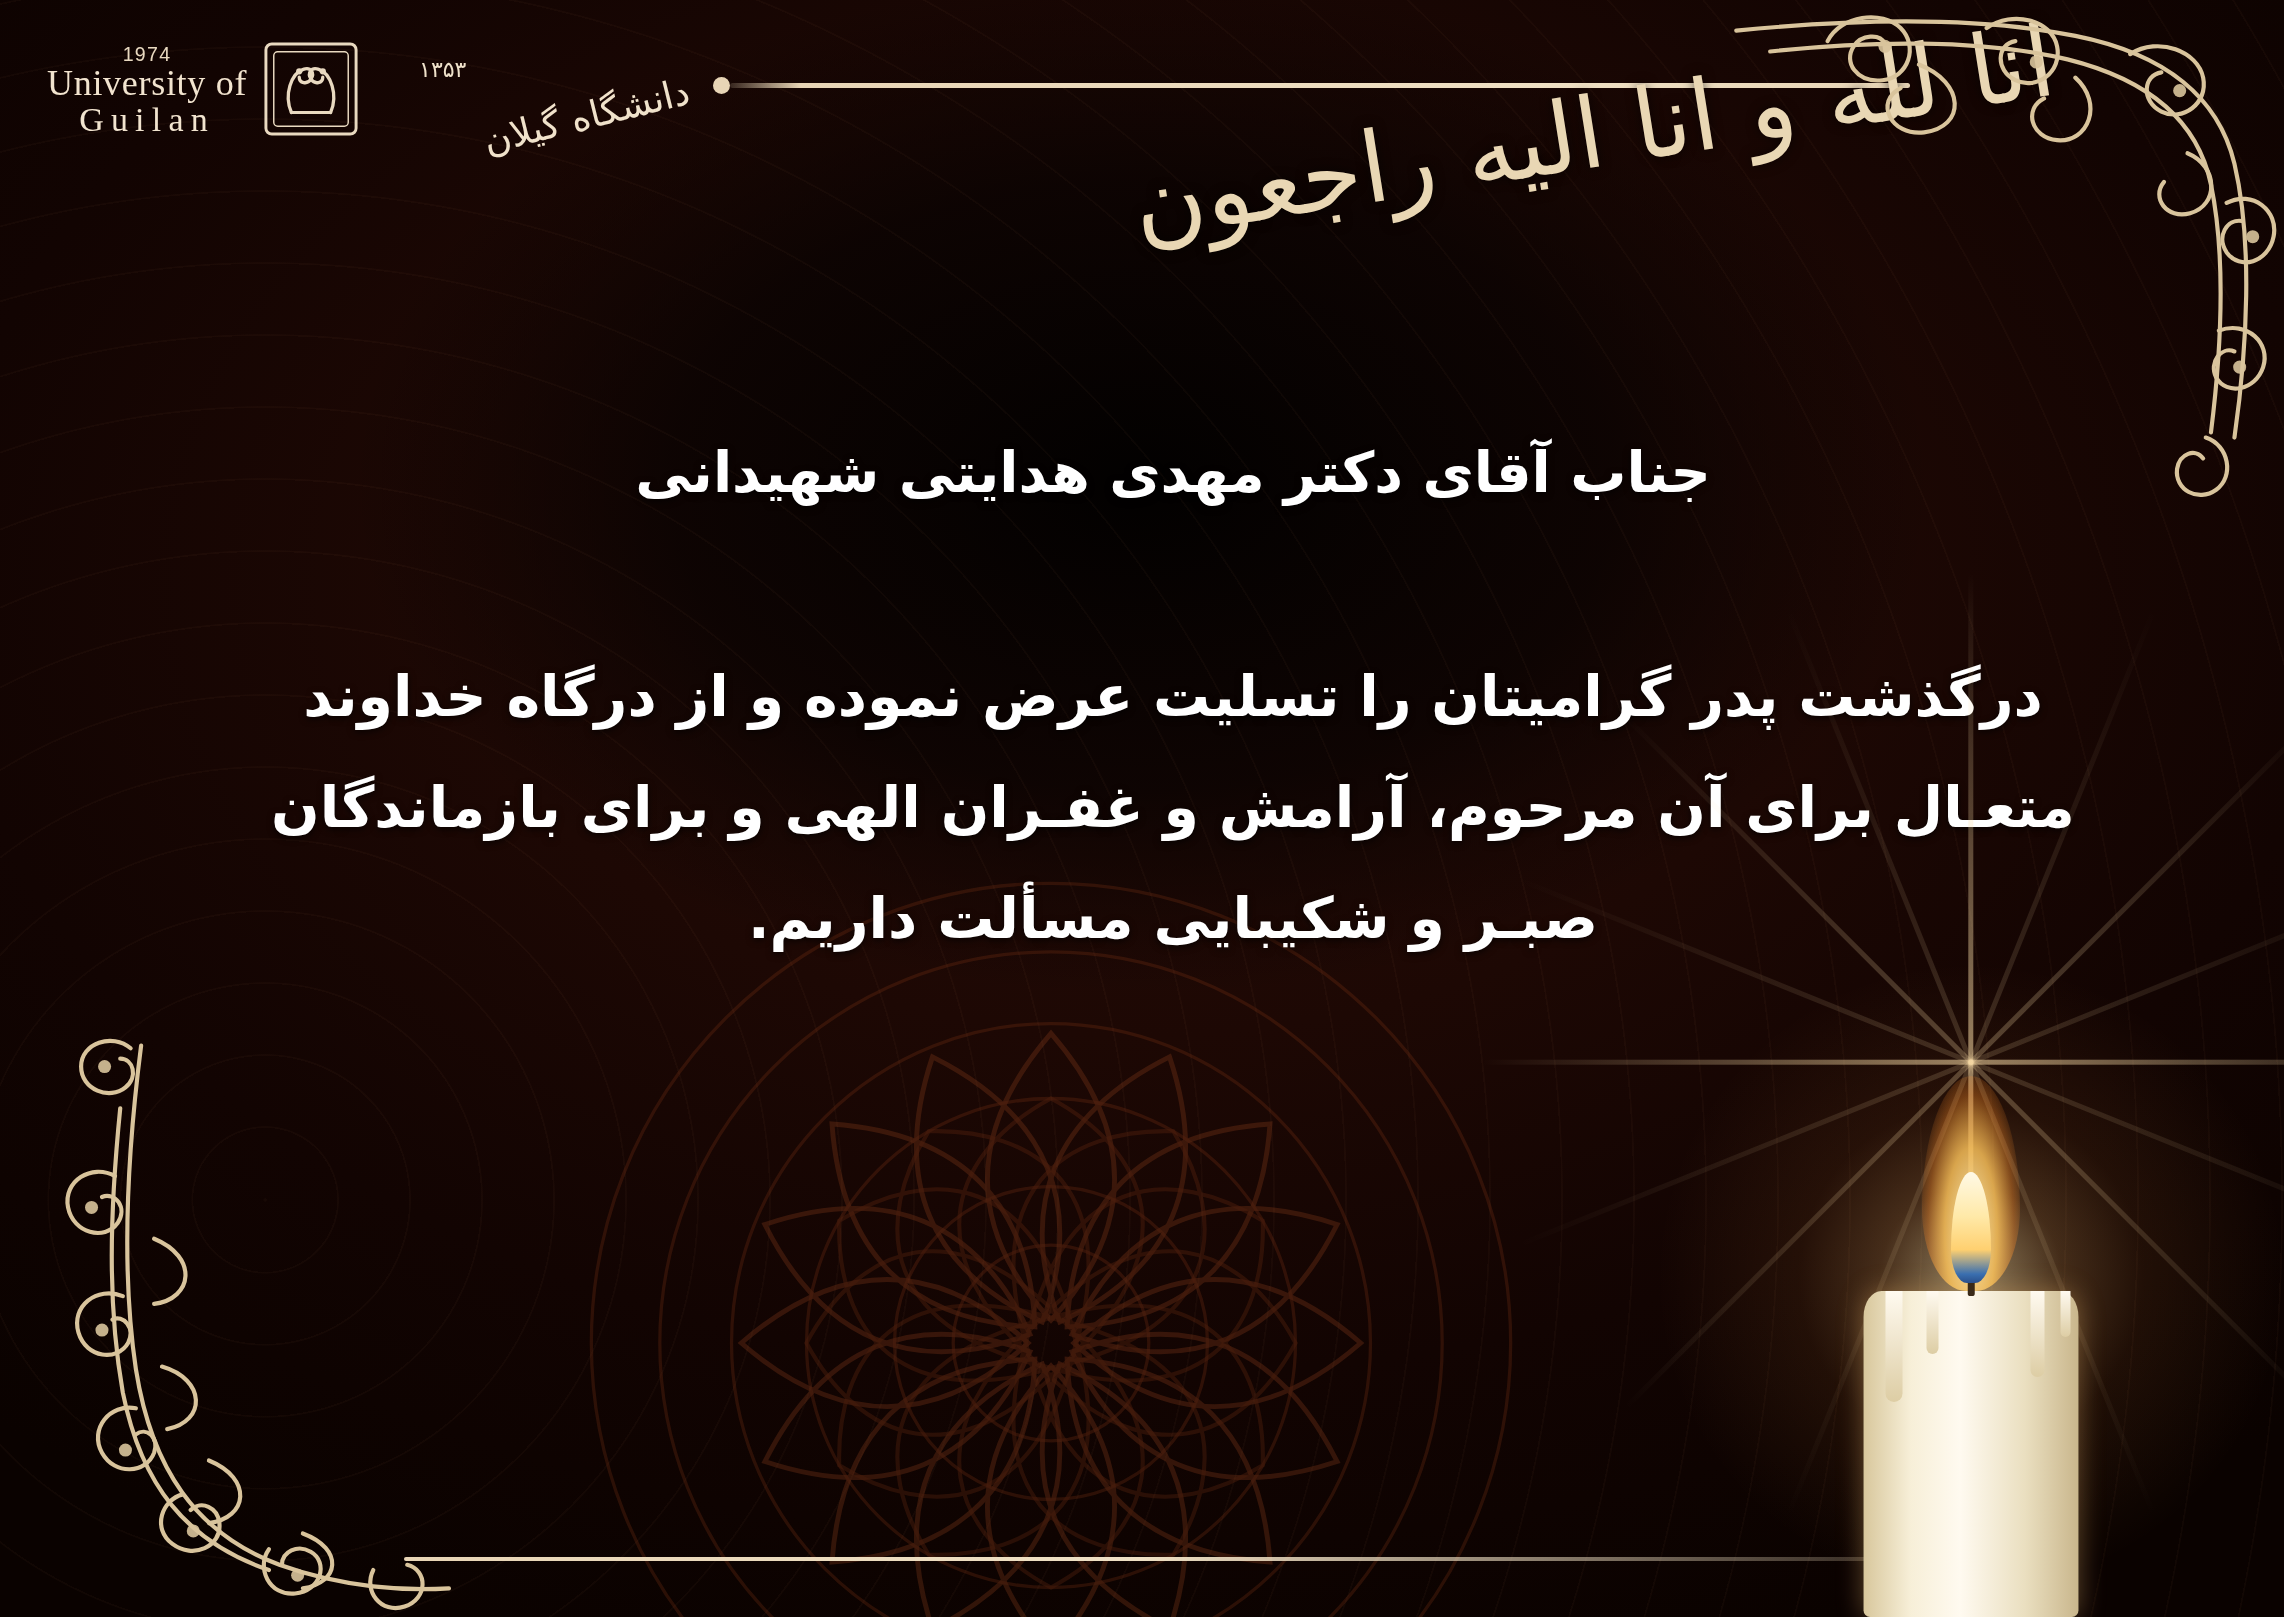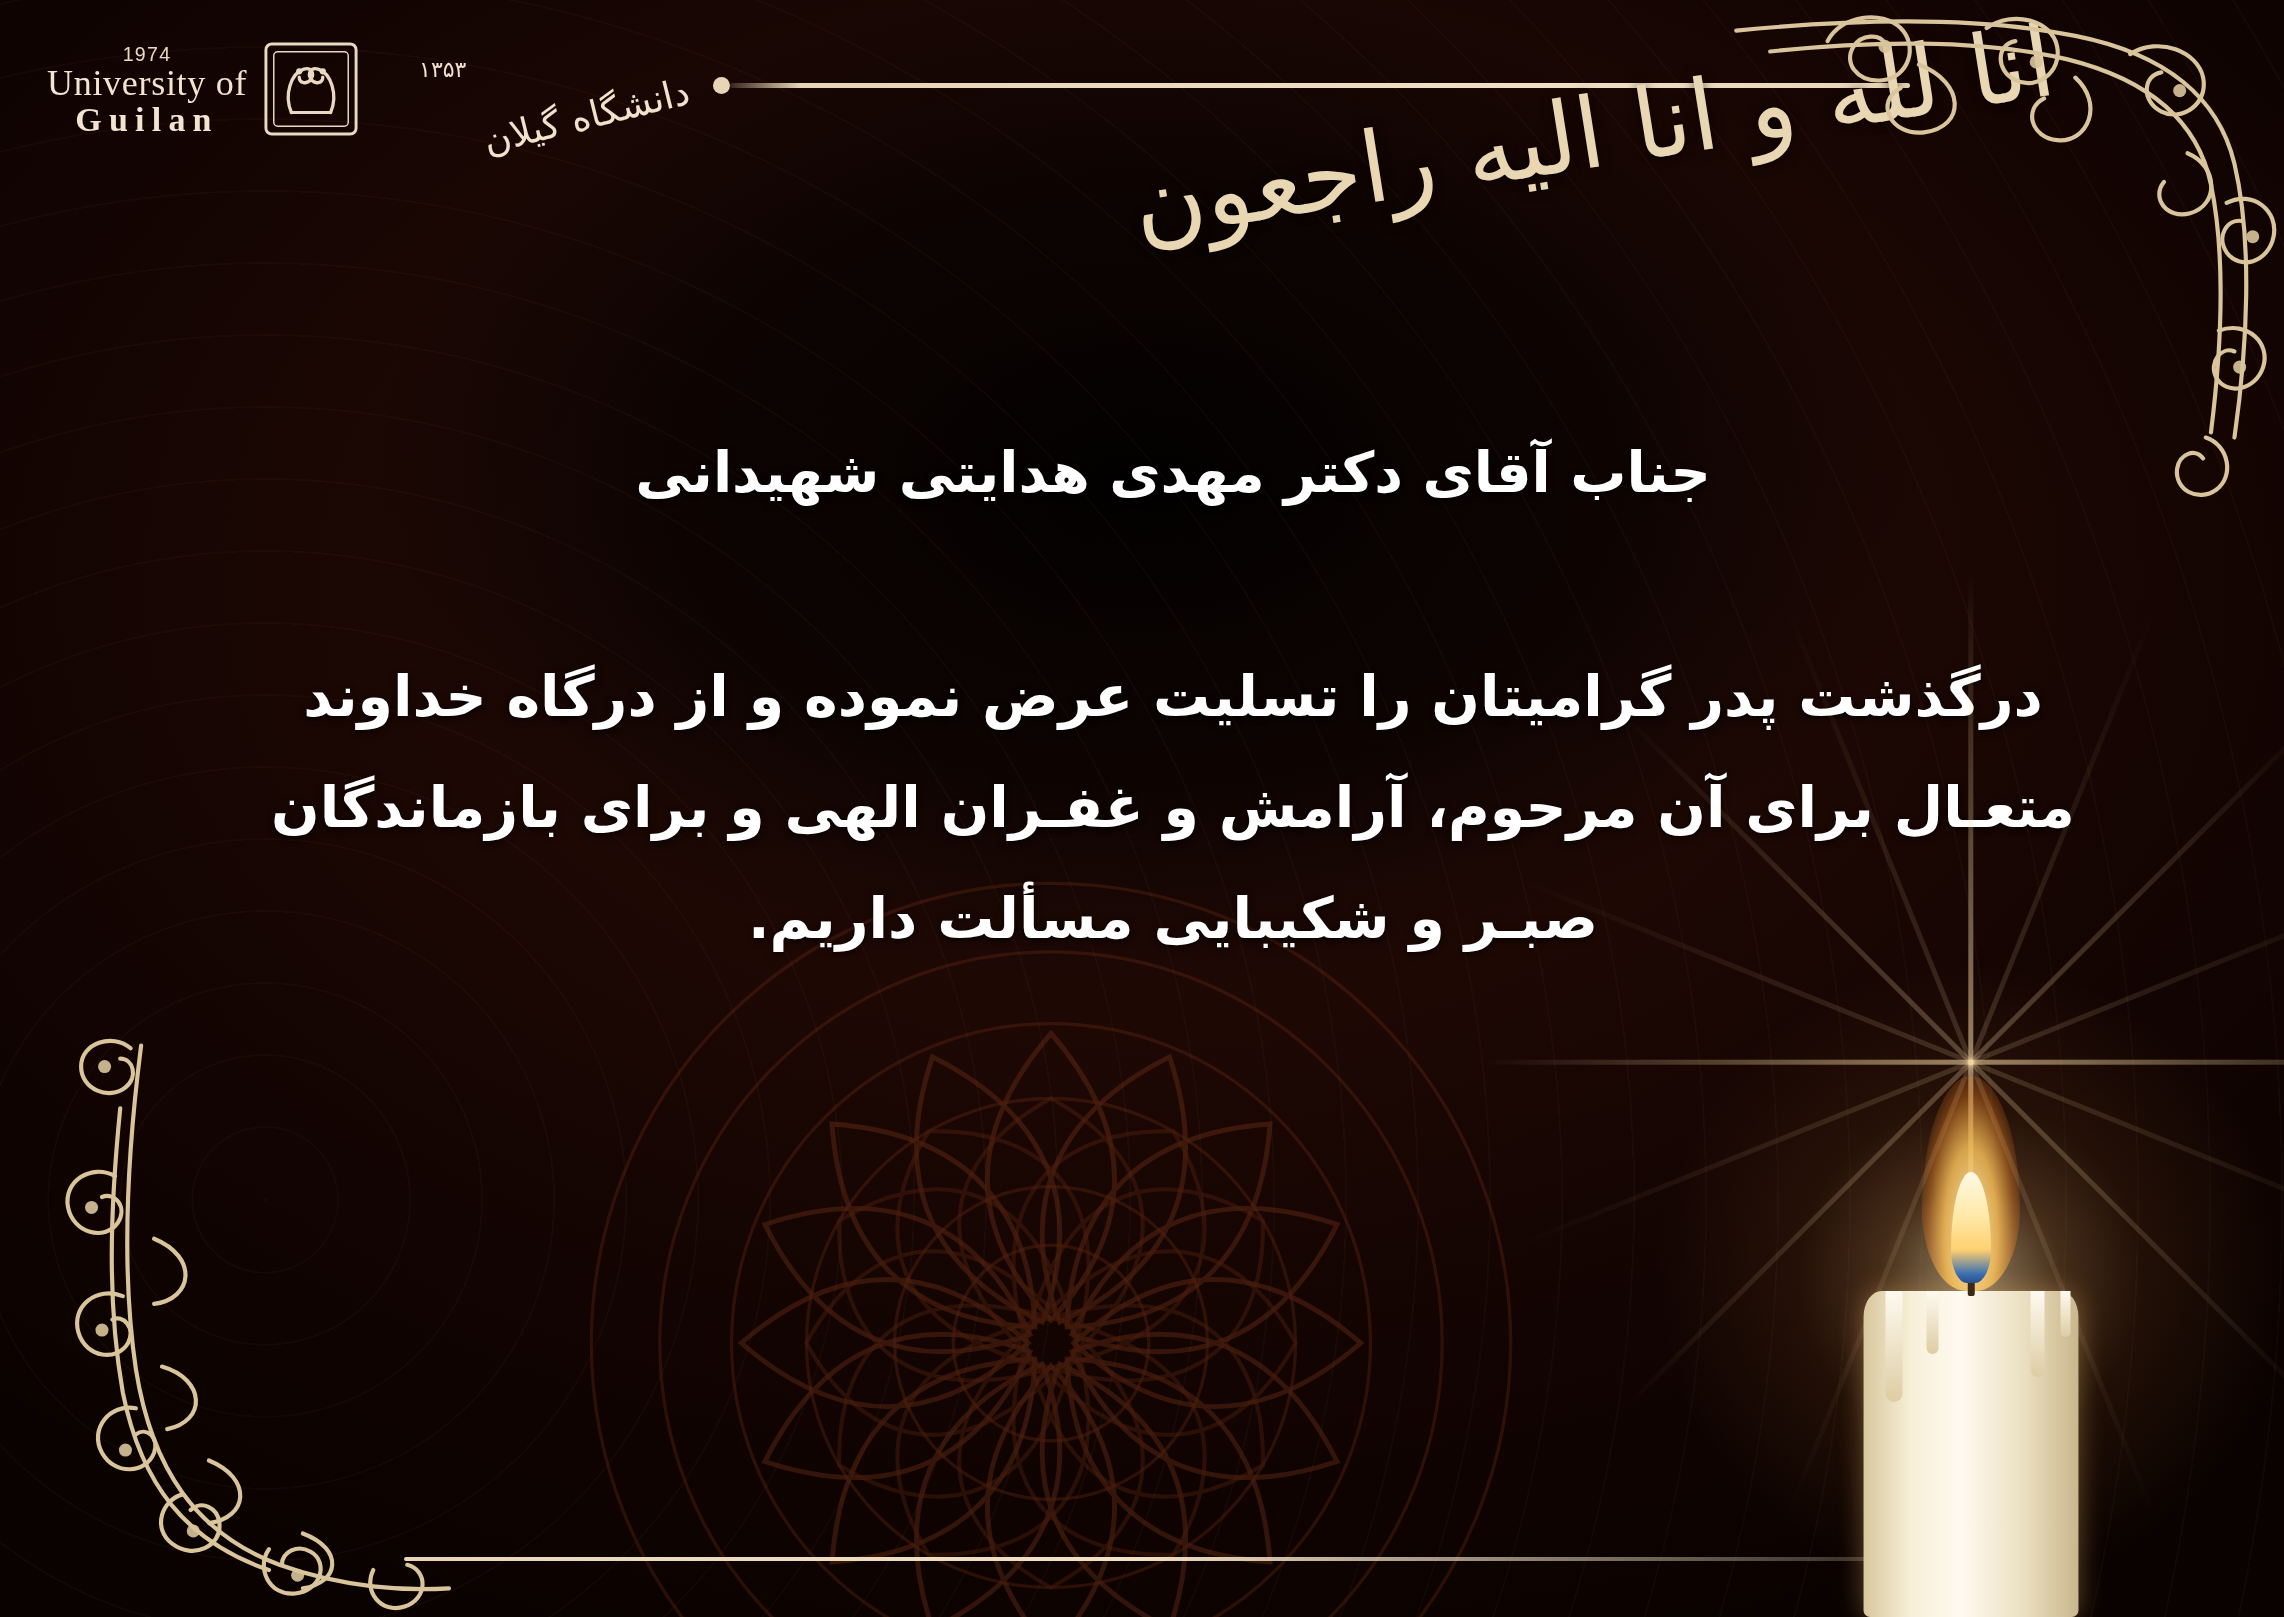--- a/index.html
+++ b/index.html
@@ -70,21 +70,21 @@
     letter-spacing: 1.3px;
     color: #e9d9c0;
     font-family: "Liberation Sans", sans-serif;
   }
   .logo-en .l1 {
     font-size: 36px;
     letter-spacing: 0.7px;
   }
   .logo-en .l2 {
     font-size: 34px;
-    font-weight: bold;
+    font-weight: normal;
     letter-spacing: 7.2px;
   }
   .logo-mark {
     width: 98px;
     height: 98px;
   }
   .logo-fa {
     color: #f0e2cb;
     font-size: 37px;
     font-family: "DejaVu Sans", sans-serif;

